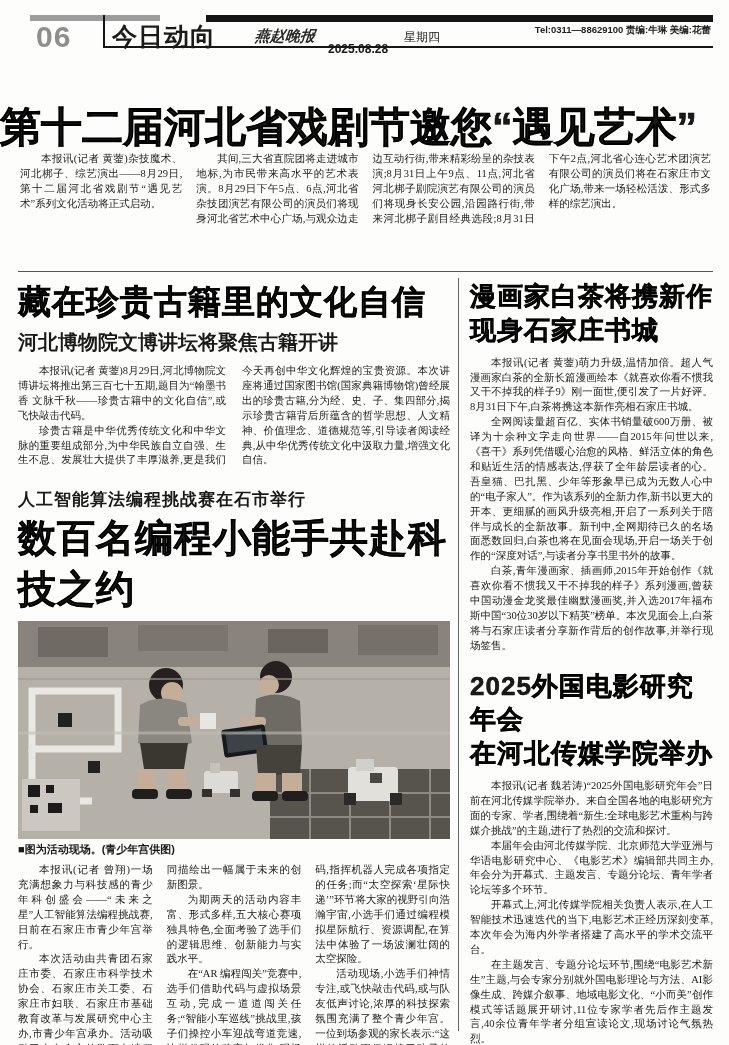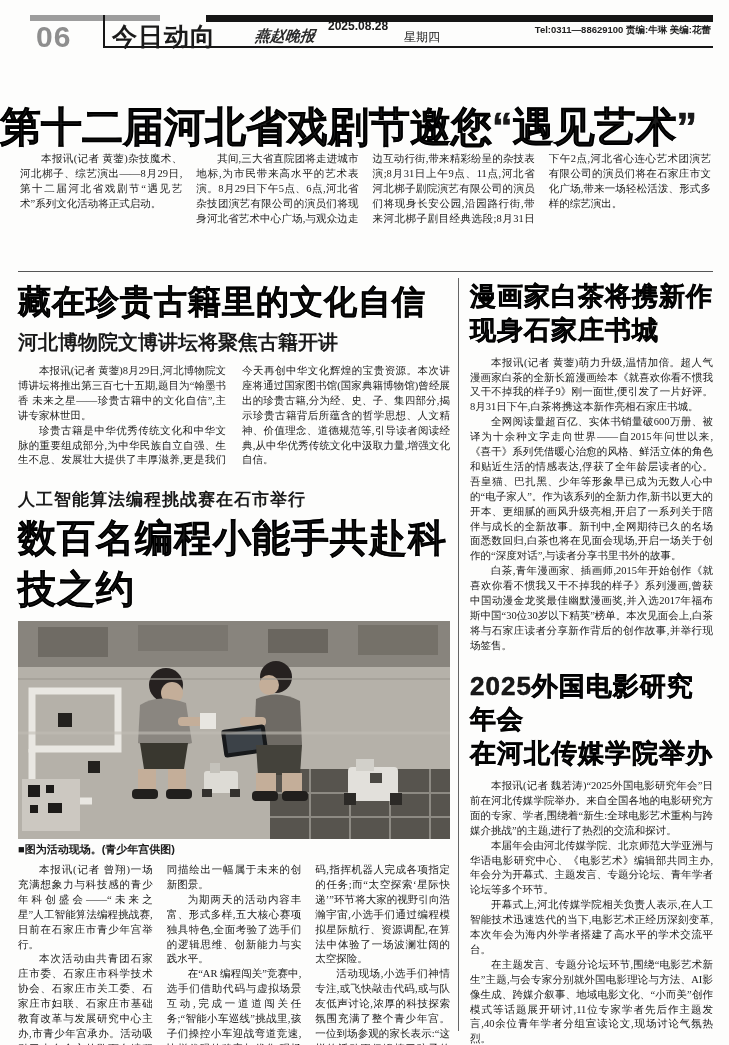--- a/index.html
+++ b/index.html
@@ -8,21 +8,21 @@
         box-shadow:0 0 6px rgba(0,0,0,.25);}
   
   .gray-bar{position:absolute;left:30px;top:15px;width:130px;height:6px;background:#9d9d9d;}
   .black-bar{position:absolute;left:206px;right:16px;top:15px;height:7px;background:#161616;}
   .page-num{position:absolute;left:36px;top:20px;font-size:30px;font-weight:900;color:#8e8e8e;letter-spacing:1px;}
   .head-vline{position:absolute;left:103px;top:15px;width:2px;height:33px;background:#161616;}
   .head-rule{position:absolute;left:103px;right:16px;top:46px;height:2px;background:#161616;}
   .section-title{position:absolute;left:112px;top:20px;font-size:25px;font-weight:900;letter-spacing:1px;}
   .paper-logo{position:absolute;left:255px;top:27px;font-size:15px;font-weight:700;font-style:italic;
               font-family:"DejaVu Serif","Liberation Serif",serif;color:#2a2a2a;transform:skewX(-6deg);}
-  .issue-date{position:absolute;left:328px;top:19px;font-size:12px;font-weight:900;}
+  .issue-date{position:absolute;left:328px;top:42px;font-size:12px;font-weight:900;}
   .weekday{position:absolute;left:404px;top:29px;font-size:12px;font-weight:400;}
   .contact{position:absolute;right:18px;top:24px;font-size:9.5px;font-weight:700;color:#222;}
   
   .deck{position:absolute;left:0;right:0;top:76px;text-align:center;font-size:21px;font-weight:900;letter-spacing:1px;}
   .main-headline{position:absolute;left:0;right:0;top:100px;font-size:41px;font-weight:900;
                  letter-spacing:0;-webkit-text-stroke:.6px #000;white-space:nowrap;}
   .main-body{position:absolute;left:20px;right:18px;top:152px;height:114px;overflow:hidden;
              column-count:4;column-gap:14px;}
   .body-text p{margin:0;text-indent:2em;font-size:10.5px;line-height:1.42;text-align:justify;
                font-family:"Liberation Serif","DejaVu Serif",serif;}
@@ -67,21 +67,21 @@
 
   </div>
 
   <div class="section-divider"></div>
   <div class="col-vline"></div>
 
   <div class="left-col">
     <h2 class="guji-head">藏在珍贵古籍里的文化自信</h2>
     <h3 class="guji-sub">河北博物院文博讲坛将聚焦古籍开讲</h3>
     <div class="guji-body body-text">
-      <p>本报讯(记者 黄蓥)8月29日,河北博物院文博讲坛将推出第三百七十五期,题目为“翰墨书香 未来之星——珍贵古籍中的文化自信”,主讲专家林世田。</p>
+      <p>本报讯(记者 黄蓥)8月29日,河北博物院文博讲坛将推出第三百七十五期,题目为“翰墨书香 文脉千秋——珍贵古籍中的文化自信”,或飞快敲击代码。</p>
       <p>珍贵古籍是中华优秀传统文化和中华文脉的重要组成部分,为中华民族自立自强、生生不息、发展壮大提供了丰厚滋养,更是我们今天再创中华文化辉煌的宝贵资源。本次讲座将通过国家图书馆(国家典籍博物馆)曾经展出的珍贵古籍,分为经、史、子、集四部分,揭示珍贵古籍背后所蕴含的哲学思想、人文精神、价值理念、道德规范等,引导读者阅读经典,从中华优秀传统文化中汲取力量,增强文化自信。</p>
 
     </div>
 
     <div class="kicker">人工智能算法编程挑战赛在石市举行</div>
     <h2 class="coding-head">数百名编程小能手共赴科技之约</h2>
 
     <div class="photo-wrap">
       <svg width="432" height="218" viewBox="0 0 432 218">
 

